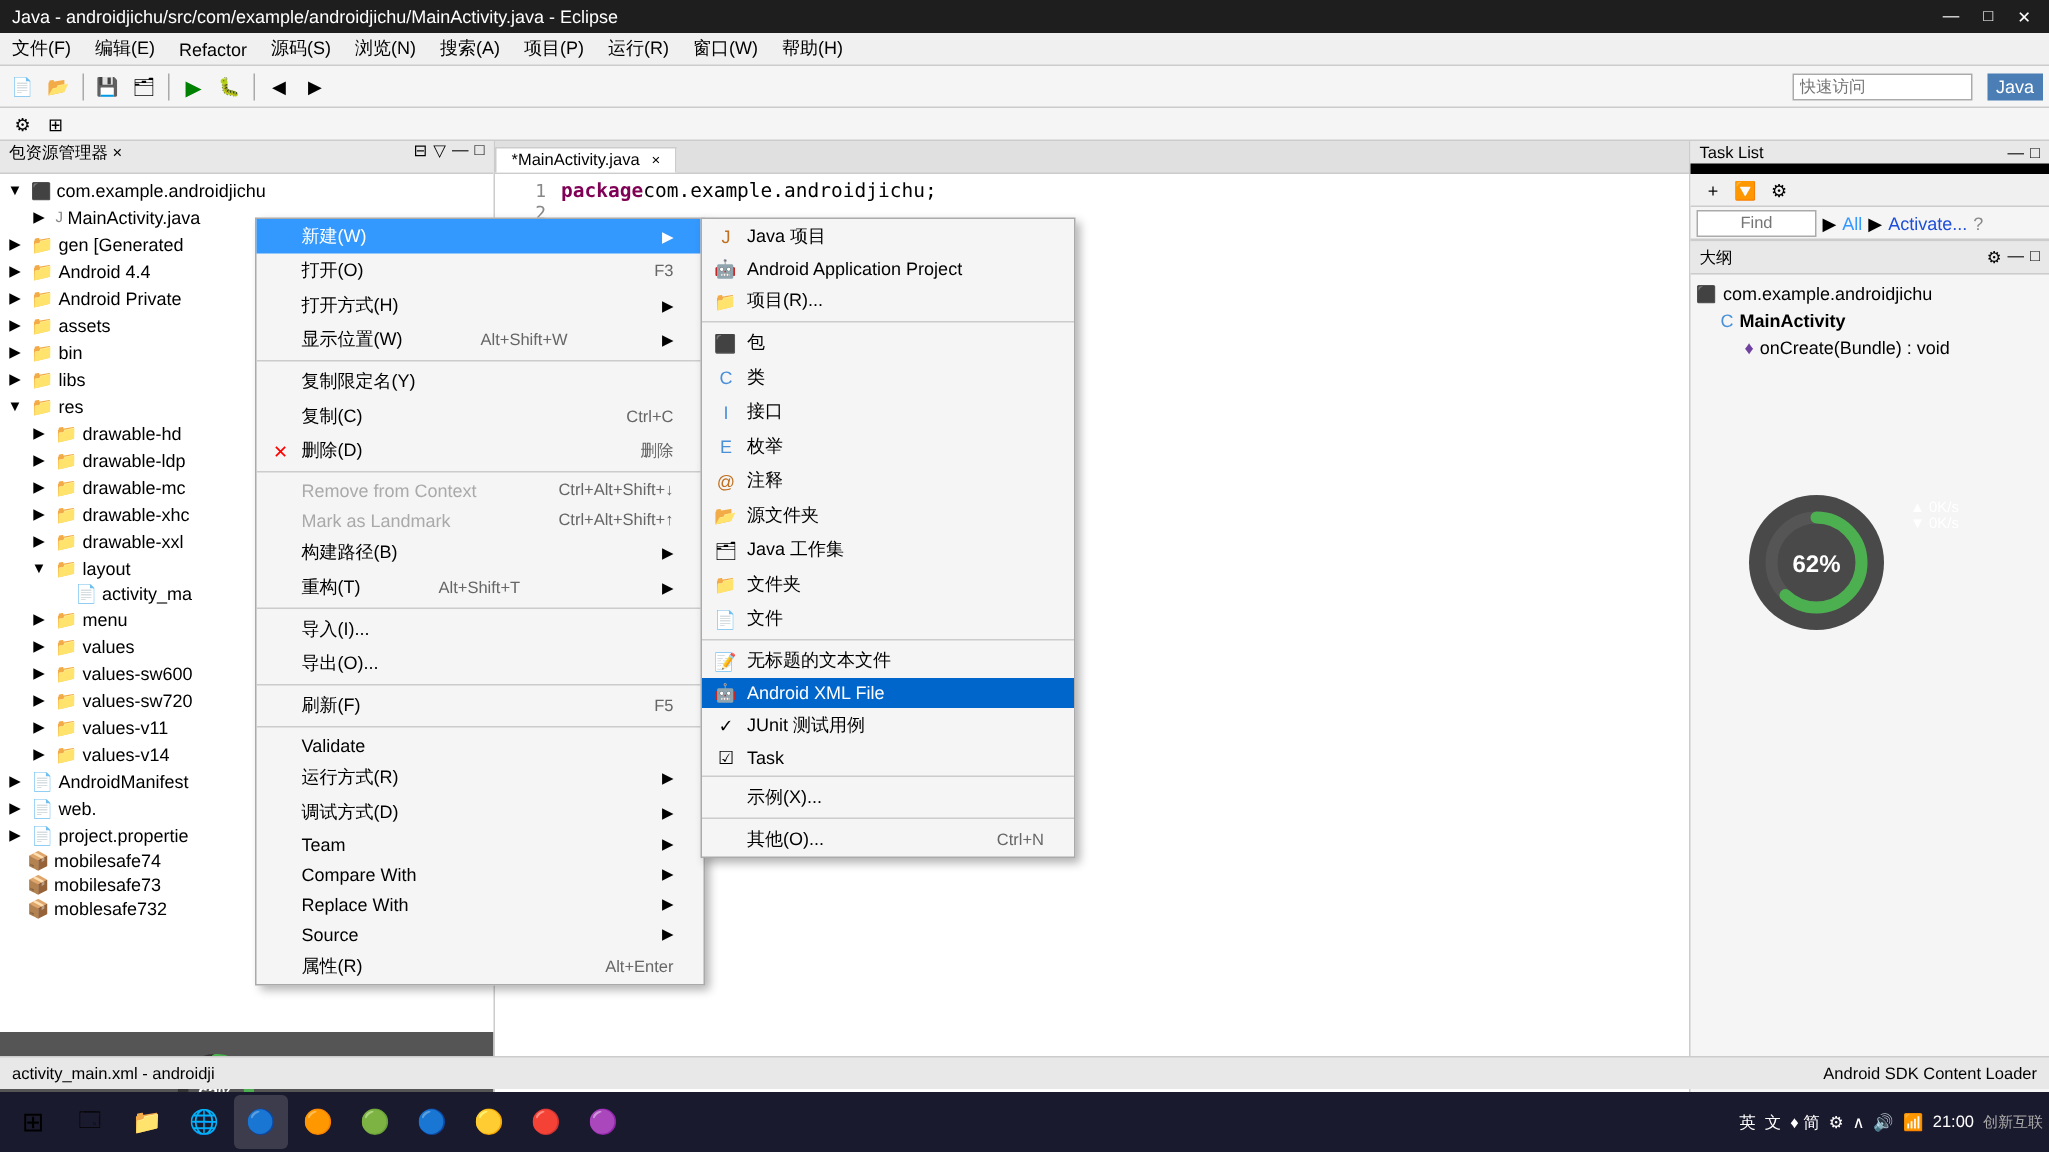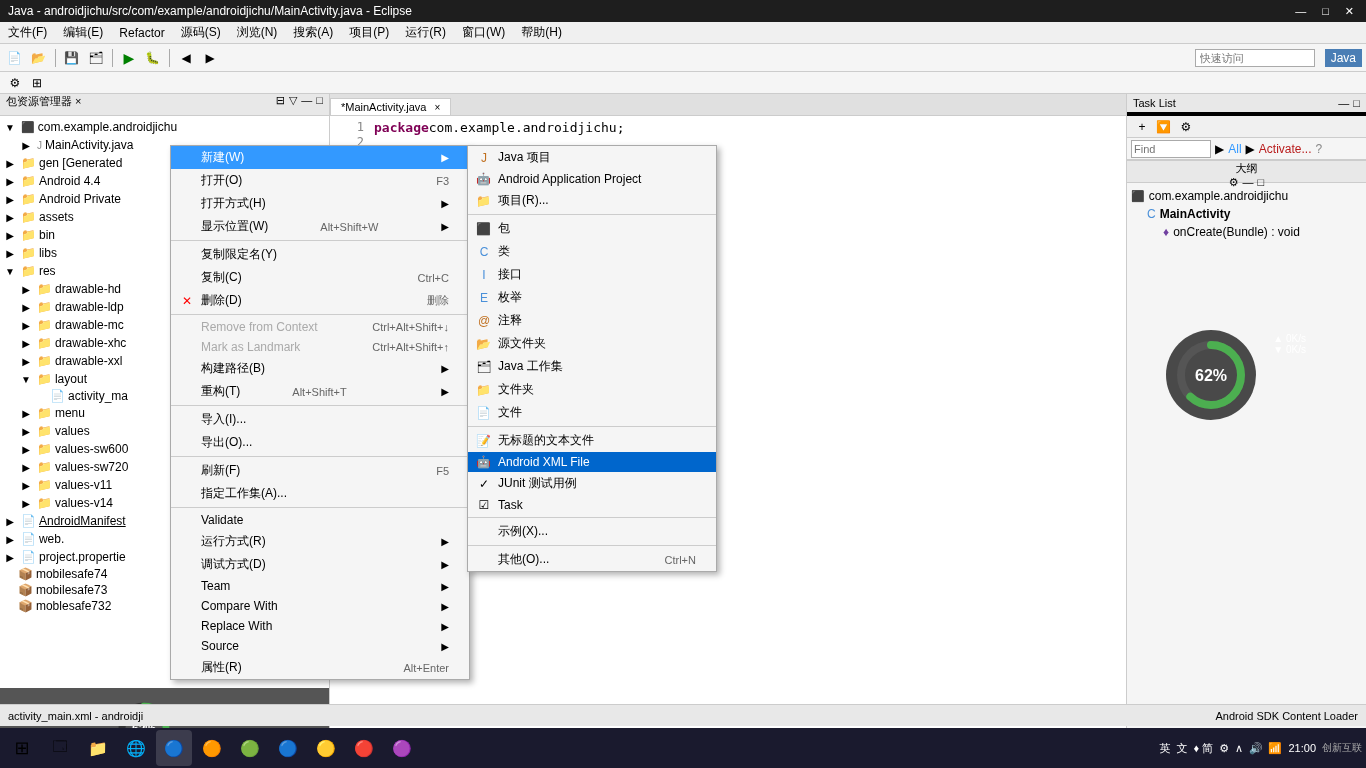--- a/index.html
+++ b/index.html
@@ -38,28 +38,28 @@
     .editor-tab { padding: 2px 10px; background: #d0d0d0; border: 1px solid #ccc; border-bottom: none; cursor: pointer; font-size: 11px; display: flex; align-items: center; gap: 4px; }
     .editor-tab.active { background: #fff; }
     #editor-content { flex: 1; overflow: hidden; background: #fff; padding: 4px; font-family: Consolas, monospace; font-size: 13px; }
     .code-line { display: flex; }
     .line-num { color: #888; width: 30px; text-align: right; margin-right: 10px; font-size: 12px; user-select: none; }
     .code-kw { color: #7f0055; font-weight: bold; }
     .code-normal { color: #000; }
     
     
     #right-panel { width: 240px; background: #f5f5f5; border-left: 1px solid #ccc; display: flex; flex-direction: column; }
-    #task-header { background: #e8e8e8; height: 22px; display: flex; align-items: center; padding: 0 6px; border-bottom: 4px solid #000000; font-size: 11px; justify-content: space-between; }
+    #task-header { background: #e8e8e8; height: 22px; display: flex; align-items: center; padding: 0 6px; border-bottom: 7px solid #000000; font-size: 11px; justify-content: space-between; }
     #task-toolbar { height: 22px; background: #f0f0f0; border-bottom: 1px solid #ccc; display: flex; align-items: center; padding: 0 4px; }
     #find-bar { display: flex; align-items: center; height: 22px; padding: 0 4px; border-bottom: 1px solid #ccc; }
-    #find-input { height: 18px; width: 80px; border: 1px solid #aaa; font-size: 11px; padding: 0 2px; }
+    #find-input { height: 18px; width: 80px; border: 1px solid #aaa; font-size: 11px; padding: 0 2px; text-align: center; }
     
     
     #outline-panel { flex: 1; border-top: 1px solid #ccc; }
-    #outline-header { background: #e8e8e8; height: 22px; display: flex; align-items: center; padding: 0 6px; border-bottom: 1px solid #ccc; font-size: 11px; justify-content: space-between; flex-direction: column; }
+    #outline-header { background: #e8e8e8; height: 22px; display: flex; align-items: center; padding: 0 6px; border-bottom: 1px solid #ccc; font-size: 11px; justify-content: space-between; }
     #outline-content { padding: 4px; font-size: 12px; }
     .outline-item { display: flex; align-items: center; padding: 2px 0; cursor: pointer; }
     
     
     #statusbar { background: #e8e8e8; height: 22px; display: flex; align-items: center; padding: 0 8px; border-top: 1px solid #ccc; font-size: 11px; justify-content: space-between; position: fixed; bottom: 42px; left: 0; right: 0; }
     
     
     #context-menu { position: absolute; left: 170px; top: 145px; width: 300px; background: #f5f5f5; border: 1px solid #aaa; box-shadow: 3px 3px 6px rgba(0,0,0,0.3); z-index: 1000; font-size: 12px; }
     .cm-item { display: flex; align-items: center; padding: 3px 20px 3px 30px; cursor: pointer; white-space: nowrap; justify-content: space-between; position: relative; gap: 32px; }
     .cm-item.highlighted { background: #3399ff; color: #fff; }
@@ -247,21 +247,21 @@
         <span style="margin-left:3px;">values-v11</span>
       </div>
       <div class="tree-item" style="padding-left:16px;">
         <span class="tree-icon">▶</span>
         <span>📁</span>
         <span style="margin-left:3px;">values-v14</span>
       </div>
       <div class="tree-item">
         <span class="tree-icon">▶</span>
         <span>📄</span>
-        <span style="margin-left:3px;text-decoration:underline;">AndroidManifest</span>
+        <span style="margin-left:3px;">AndroidManifest</span>
       </div>
       <div class="tree-item">
         <span class="tree-icon">▶</span>
         <span>📄</span>
         <span style="margin-left:3px;">web.</span>
       </div>
       <div class="tree-item">
         <span class="tree-icon">▶</span>
         <span>📄</span>
         <span style="margin-left:3px;">project.propertie</span>
@@ -330,21 +330,21 @@
     <div id="task-toolbar">
       <div class="toolbar-btn">+</div>
       <div class="toolbar-btn">🔽</div>
       <div class="toolbar-btn">⚙</div>
     </div>
     <div id="find-bar">
       <input type="text" id="find-input" placeholder="Find" style="height: 18px; width: 80px; border: 1px solid rgb(170, 170, 170); font-size: 11px; padding: 0px 2px;">
       <span style="margin:0 4px;">▶</span>
       <span style="color:#3399ff; cursor:pointer;">All</span>
       <span style="margin:0 4px;">▶</span>
-      <span style="color:#b91c1c; cursor:pointer;">Activate...</span>
+      <span style="color:#1d4ed8; cursor:pointer;">Activate...</span>
       <span style="margin-left:4px; color:#888;">?</span>
     </div>
 
     <div id="outline-panel">
       <div id="outline-header">
         <span>大纲</span>
         <div style="display:flex; gap:4px;">
           <span>⚙</span>
           <span>—</span>
           <span>□</span>
@@ -421,23 +421,20 @@
   <div class="cm-item">
     <span>导入(I)...</span>
   </div>
   <div class="cm-item">
     <span>导出(O)...</span>
   </div>
   <div class="cm-separator"></div>
   <div class="cm-item">
     <span>刷新(F)</span>
     <span class="cm-shortcut">F5</span>
-  </div>
-  <div class="cm-item">
-    <span>指定工作集(A)...</span>
   </div>
   <div class="cm-separator"></div>
   <div class="cm-item">
     <span>Validate</span>
   </div>
   <div class="cm-item">
     <span>运行方式(R)</span>
     <span class="cm-arrow">▶</span>
   </div>
   <div class="cm-item">

